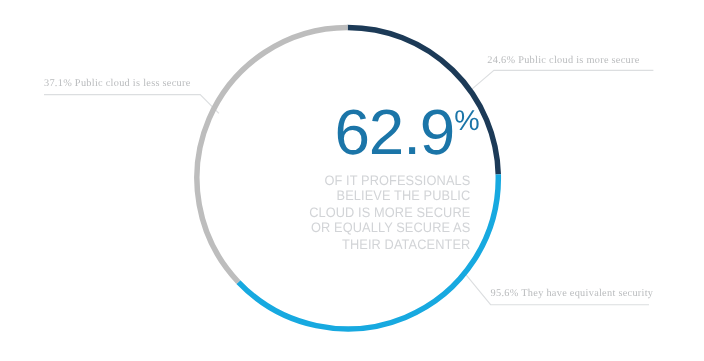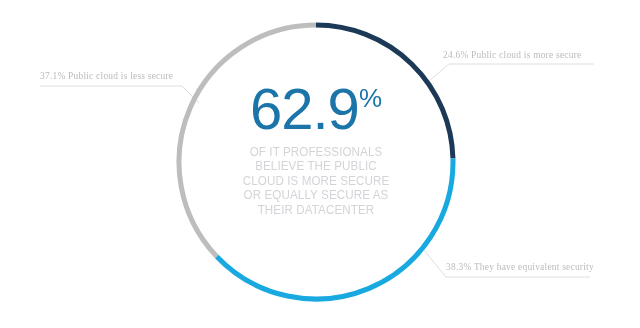--- a/index.html
+++ b/index.html
@@ -25,23 +25,23 @@
   .donut-svg {
     position: absolute;
     left: 0;
     top: 0;
     width: 640px;
     height: 328px;
   }
   .center-block {
     position: absolute;
     left: 196px;
-    top: 80px;
+    top: 92px;
     width: 240px;
-    text-align: center;
+    text-align: right;
     pointer-events: none;
   }
   .big-stat {
     display: block;
     line-height: 1;
     white-space: nowrap;
     color: #1b75a8;
     font-family: "Liberation Sans", sans-serif;
     font-size: 58px;
     font-weight: 400;
@@ -116,15 +116,15 @@
       <span class="caption-line">CLOUD IS MORE SECURE</span>
       <span class="caption-line">OR EQUALLY SECURE AS</span>
       <span class="caption-line">THEIR DATACENTER</span>
     </span>
   </div>
 
   <div class="callout callout-left">37.1% Public cloud is less secure</div>
 
   <div class="callout callout-tr">24.6% Public cloud is more secure</div>
 
-  <div class="callout callout-br">38.3% They have equivalent security</div>
+  <div class="callout callout-br">95.6% They have equivalent security</div>
 
 </div>
 
 </body></html>

